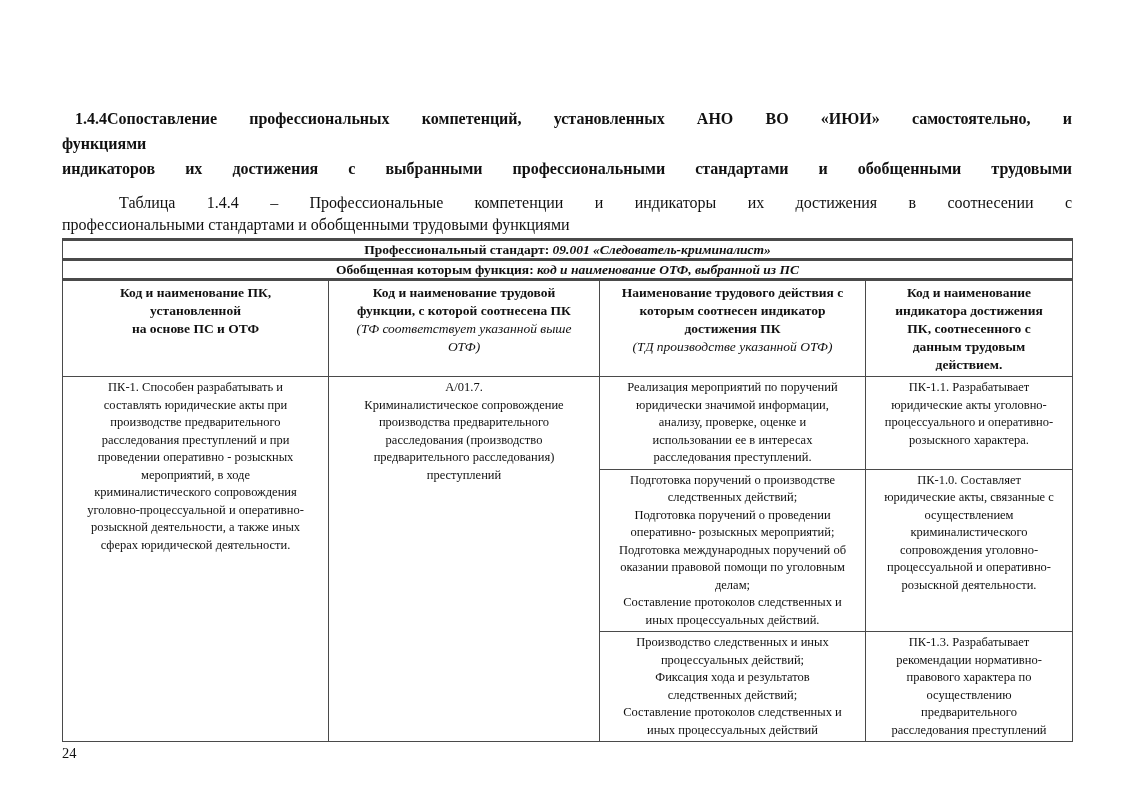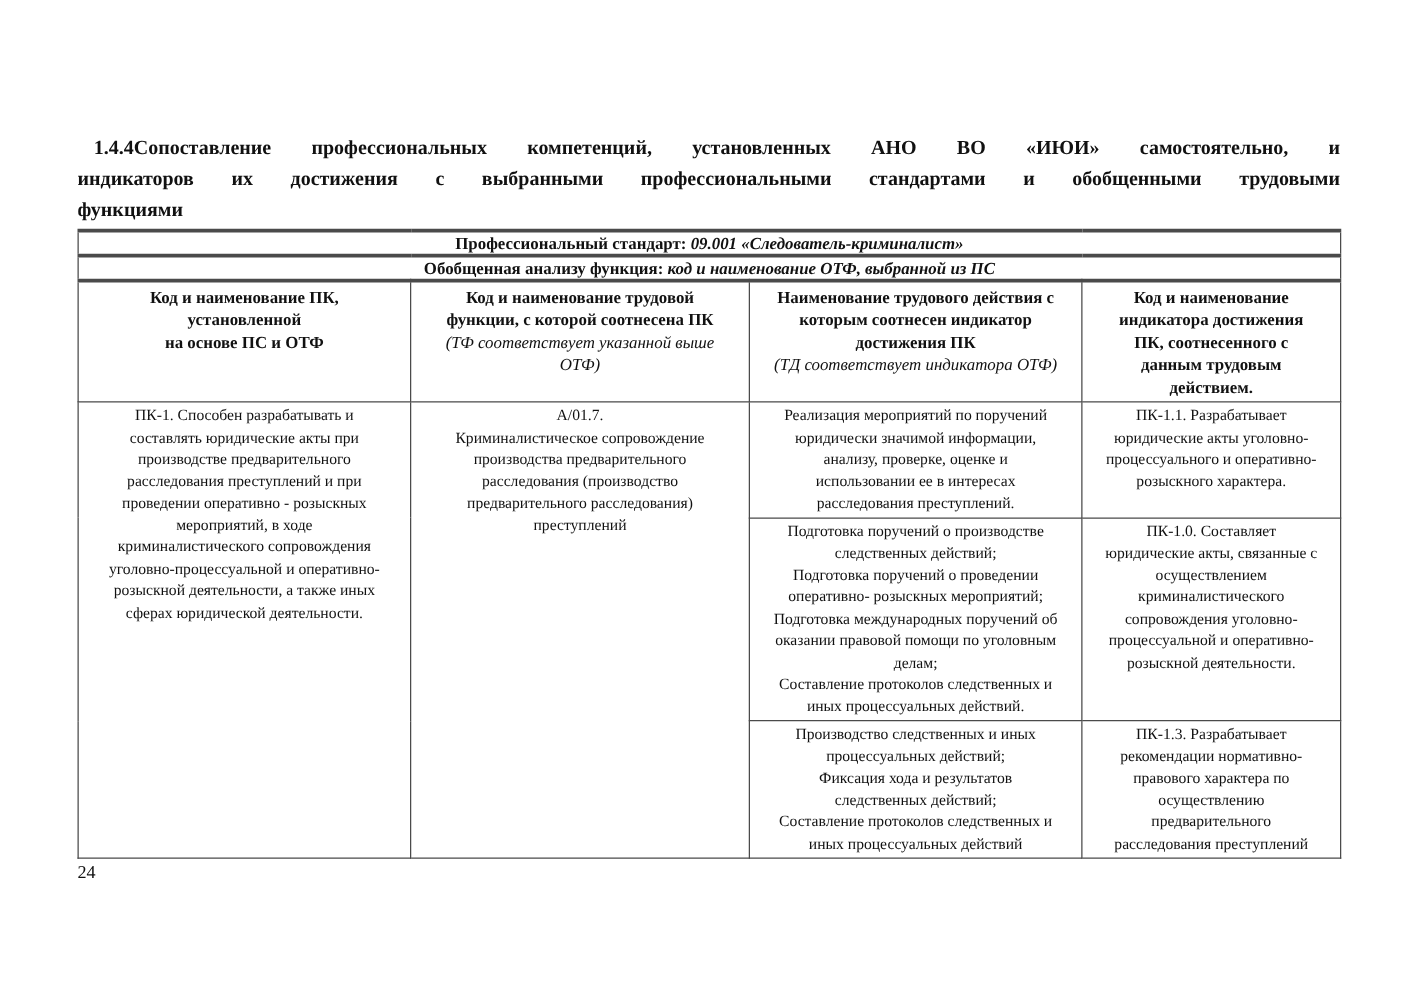--- a/index.html
+++ b/index.html
@@ -70,55 +70,59 @@
     margin-top:3px;
   }
 </style>
 </head>
 <body>
 
 <div class="page">
 
   <div class="heading">
     <div class="hl first">1.4.4Сопоставление профессиональных компетенций, установленных АНО ВО «ИЮИ» самостоятельно, и</div>
+    <div class="hl last">функциями</div>
     <div class="hl">индикаторов их достижения с выбранными профессиональными стандартами и обобщенными трудовыми</div>
-    <div class="hl last">функциями</div>
   </div>
 
+  <div class="caption">
+    <div class="cl">Таблица 1.4.4 – Профессиональные компетенции и индикаторы их достижения в соотнесении с</div>
+    <div class="cl last">профессиональными стандартами и обобщенными трудовыми функциями</div>
+  </div>
 
   <table class="comp">
     <colgroup>
       <col style="width:266px">
       <col style="width:271px">
       <col style="width:266px">
       <col style="width:207px">
     </colgroup>
 
     <tbody>
         <tr class="row-std">
       <td colspan="4"><span>Профессиональный стандарт:</span> <span class="bi">09.001 «Следователь-криминалист»</span></td>
     </tr>
 
     <tr class="row-otf">
-      <td colspan="4"><span>Обобщенная анализу функция:</span> <span class="bi">код и наименование ОТФ, выбранной из ПС</span></td>
+      <td colspan="4"><span>Обобщенная которым функция:</span> <span class="bi">код и наименование ОТФ, выбранной из ПС</span></td>
     </tr>
 
     <tr class="row-cols">
       <td>
         <div class="hd-title prewrap">Код и наименование ПК,
 установленной
 на основе ПС и ОТФ</div>
       </td>
       <td>
         <div class="hd-title">Код и наименование трудовой функции, с которой соотнесена ПК</div>
         <div class="hd-note">(ТФ соответствует указанной выше ОТФ)</div>
       </td>
       <td>
         <div class="hd-title">Наименование трудового действия с которым соотнесен индикатор достижения ПК</div>
-        <div class="hd-note">(ТД соответствует индикатора ОТФ)</div>
+        <div class="hd-note">(ТД производстве указанной ОТФ)</div>
       </td>
       <td>
         <div class="hd-title">Код и наименование индикатора достижения ПК, соотнесенного с данным трудовым действием.</div>
       </td>
     </tr>
 
     <tr class="sub1">
       <td rowspan="3">ПК-1. Способен разрабатывать и составлять юридические акты при производстве предварительного расследования преступлений и при проведении оперативно - розыскных мероприятий, в ходе криминалистического сопровождения уголовно-процессуальной и оперативно- розыскной деятельности, а также иных сферах юридической деятельности.</td>
       <td rowspan="3" class="prewrap">А/01.7.
 Криминалистическое сопровождение производства предварительного расследования (производство предварительного расследования) преступлений</td>

